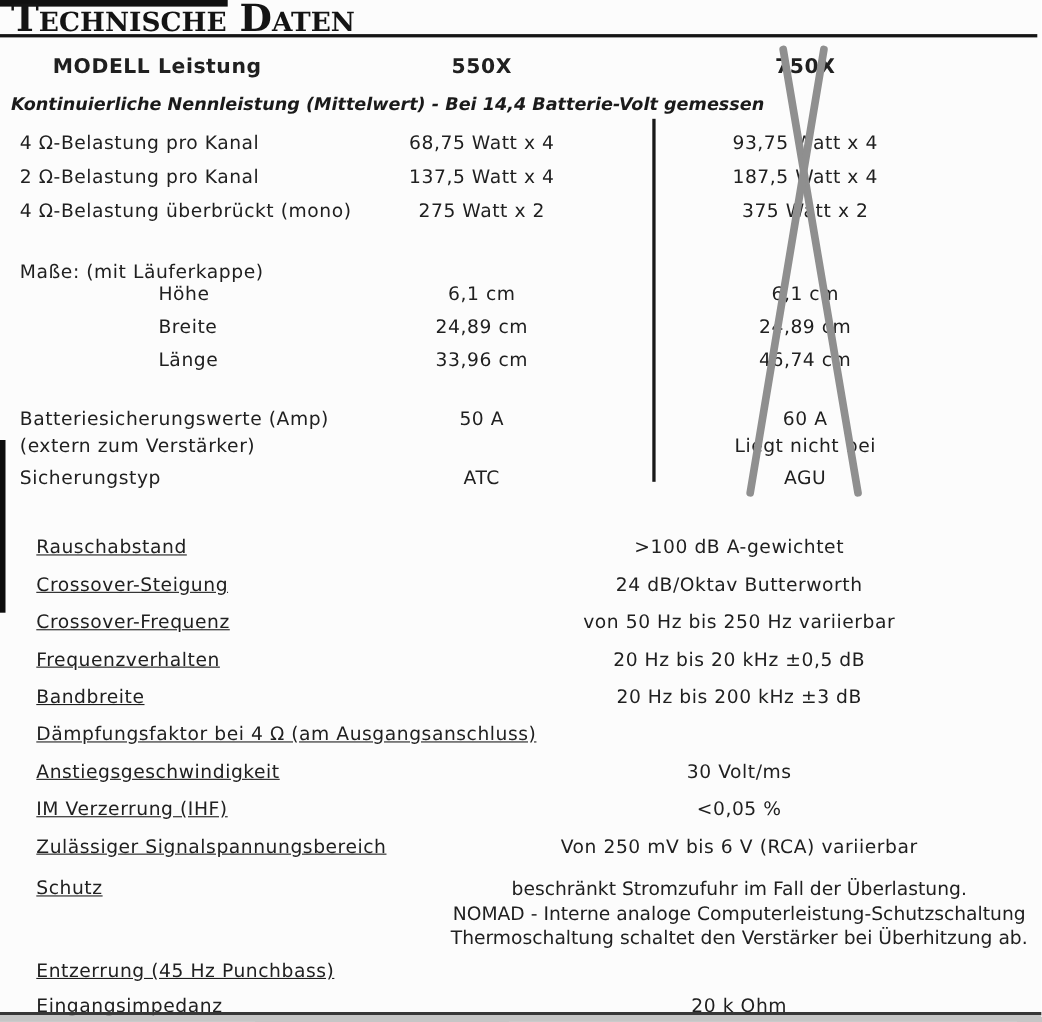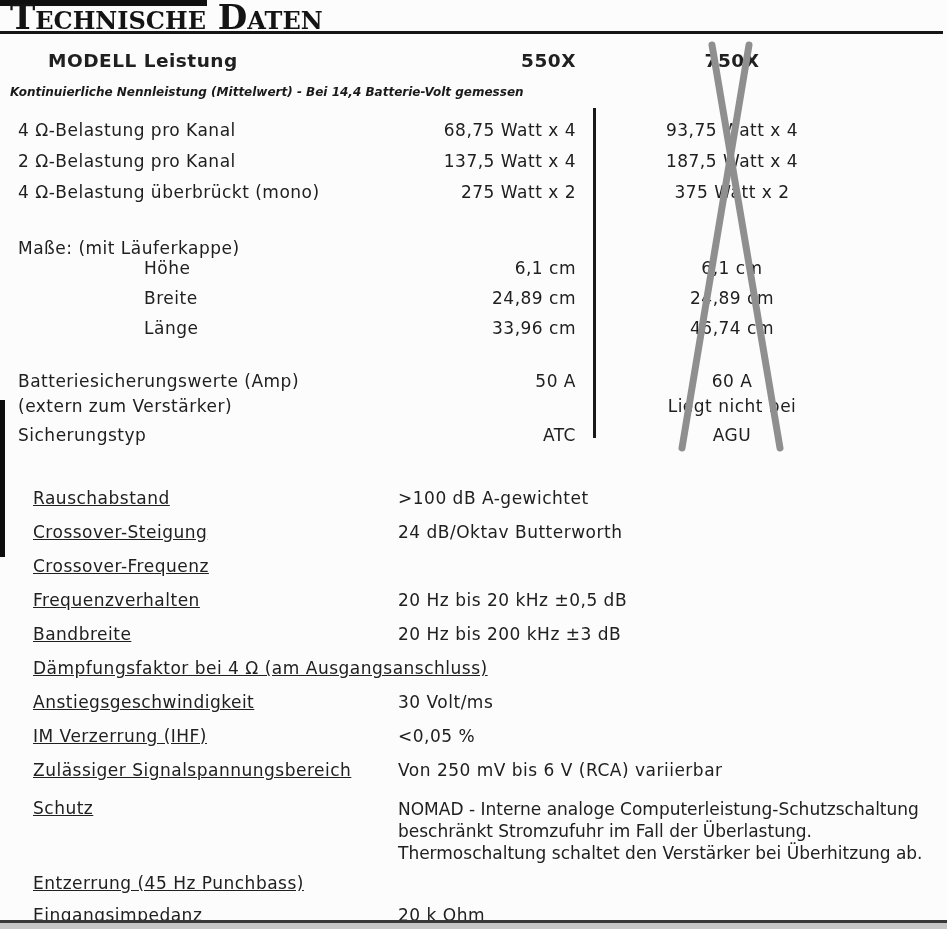--- a/index.html
+++ b/index.html
@@ -13,30 +13,30 @@
   .corner-bar { left:0; top:0; width:207px; height:6px; background:#101010; }
   .page-title {
     left:10px; top:2px; font-family:"DejaVu Serif", serif;
     font-variant:small-caps; font-weight:bold; font-size:34px;
     letter-spacing:0; color:#141414; white-space:nowrap; line-height:30px;
   }
   .title-rule { left:0; top:31px; width:943px; height:3px; background:#151515; }
   .model-row { font-weight:bold; font-size:18.5px; }
   .subtitle {
     left:10px; top:85px; font-weight:bold; font-style:italic;
-    font-size:12px; letter-spacing:0; white-space:nowrap; color:#1a1a1a;
+    font-size:16px; letter-spacing:0; white-space:nowrap; color:#1a1a1a;
   }
   .row { position:absolute; left:0; width:947px; height:24px; }
   .c1 { position:absolute; left:18px; top:0; white-space:nowrap; }
   .c1-model { position:absolute; left:10px; top:0; white-space:nowrap;margin-left:38px; }
   .c1-deep { position:absolute; left:144px; top:0; white-space:nowrap; }
-  .c2 { position:absolute; left:300px; top:0; width:276px; text-align:right; white-space:nowrap; }
+  .c2 { position:absolute; left:300px; top:0; width:276px; text-align:center; white-space:nowrap; }
   .c3 { position:absolute; left:598px; top:0; width:268px; text-align:center; white-space:nowrap; }
   .s-label { position:absolute; left:33px; top:0; white-space:nowrap;text-decoration:underline; }
-  .s-value { position:absolute; left:398px; top:0; width:548px; text-align:left; white-space:nowrap; }
+  .s-value { position:absolute; left:398px; top:0; width:548px; text-align:center; white-space:nowrap; }
   .schutz { letter-spacing:0; line-height:22px; }
   .col-divider { left:593px; top:108px; width:3px; height:330px; background:#191919; }
   .left-bar { left:0; top:400px; width:5px; height:157px; background:#0d0d0d; }
   .bottom-rule { left:0; top:920px; width:947px; height:3px; background:#383838; }
   .bottom-shade { left:0; top:923px; width:947px; height:6px; background:#c6c6c6; }
   .x-overlay { left:0; top:0; pointer-events:none; }
 </style>
 </head>
 <body>
 
@@ -112,20 +112,21 @@
   <div class="row" style="top:488px">
     <span class="s-label">Rauschabstand</span>
     <span class="s-value">&gt;100 dB A-gewichtet</span>
   </div>
   <div class="row" style="top:522px">
     <span class="s-label">Crossover-Steigung</span>
     <span class="s-value">24 dB/Oktav Butterworth</span>
   </div>
   <div class="row" style="top:556px">
     <span class="s-label">Crossover-Frequenz</span>
+    <span class="s-value">von 50 Hz bis 250 Hz variierbar</span>
   </div>
   <div class="row" style="top:590px">
     <span class="s-label">Frequenzverhalten</span>
     <span class="s-value">20 Hz bis 20 kHz ±0,5 dB</span>
   </div>
   <div class="row" style="top:624px">
     <span class="s-label">Bandbreite</span>
     <span class="s-value">20 Hz bis 200 kHz ±3 dB</span>
   </div>
   <div class="row" style="top:658px">
@@ -140,22 +141,22 @@
     <span class="s-value">&lt;0,05 %</span>
   </div>
   <div class="row" style="top:760px">
     <span class="s-label">Zulässiger Signalspannungsbereich</span>
     <span class="s-value">Von 250 mV bis 6 V (RCA) variierbar</span>
   </div>
 
   <div class="row" style="top:798px; height:70px">
     <span class="s-label">Schutz</span>
     <div class="s-value schutz">
+      <div>beschränkt Stromzufuhr im Fall der Überlastung.</div>
       <div>NOMAD - Interne analoge Computerleistung-Schutzschaltung</div>
-      <div>beschränkt Stromzufuhr im Fall der Überlastung.</div>
       <div>Thermoschaltung schaltet den Verstärker bei Überhitzung ab.</div>
     </div>
   </div>
 
   <div class="row" style="top:873px">
     <span class="s-label">Entzerrung (45 Hz Punchbass)</span>
   </div>
   <div class="row" style="top:905px">
     <span class="s-label">Eingangsimpedanz</span>
     <span class="s-value">20 k Ohm</span>

